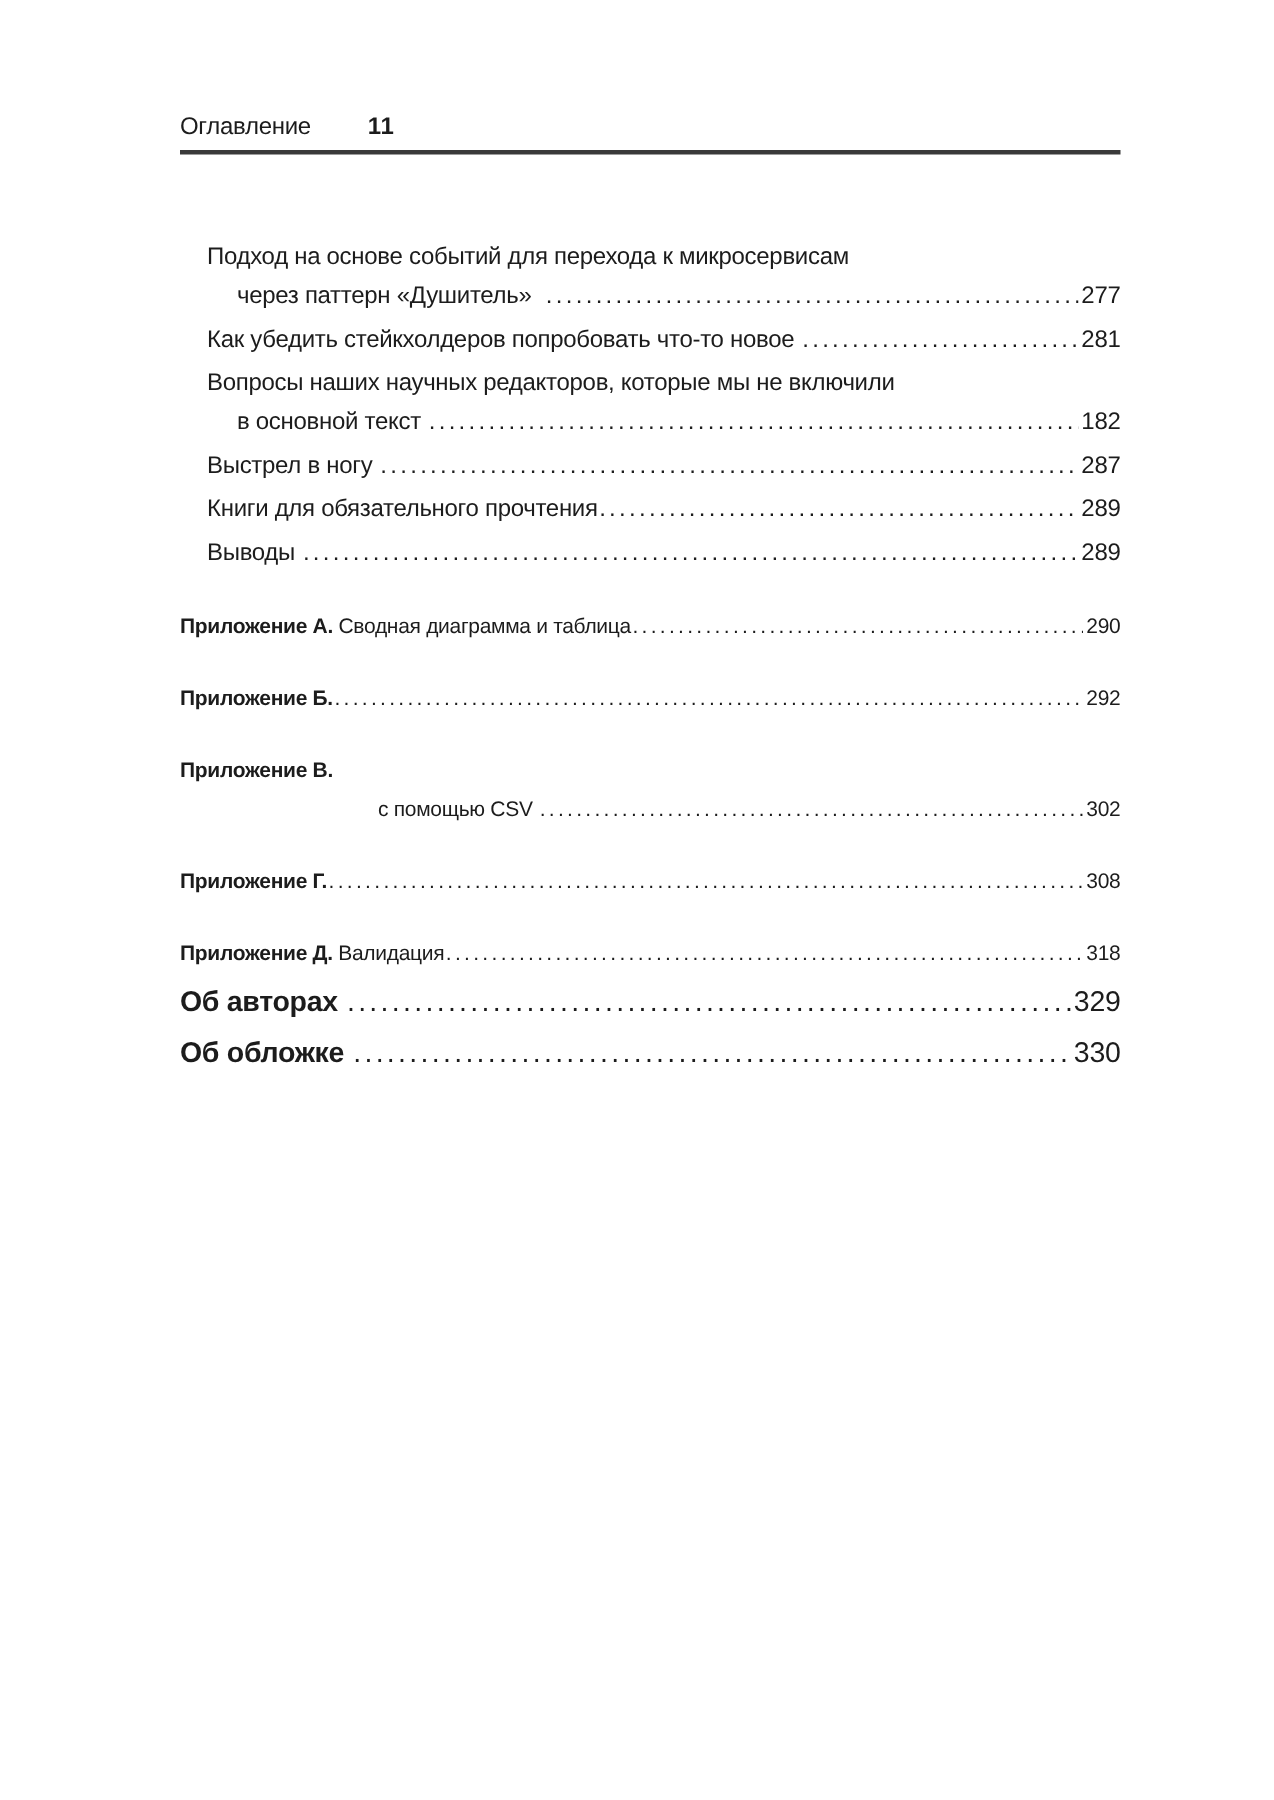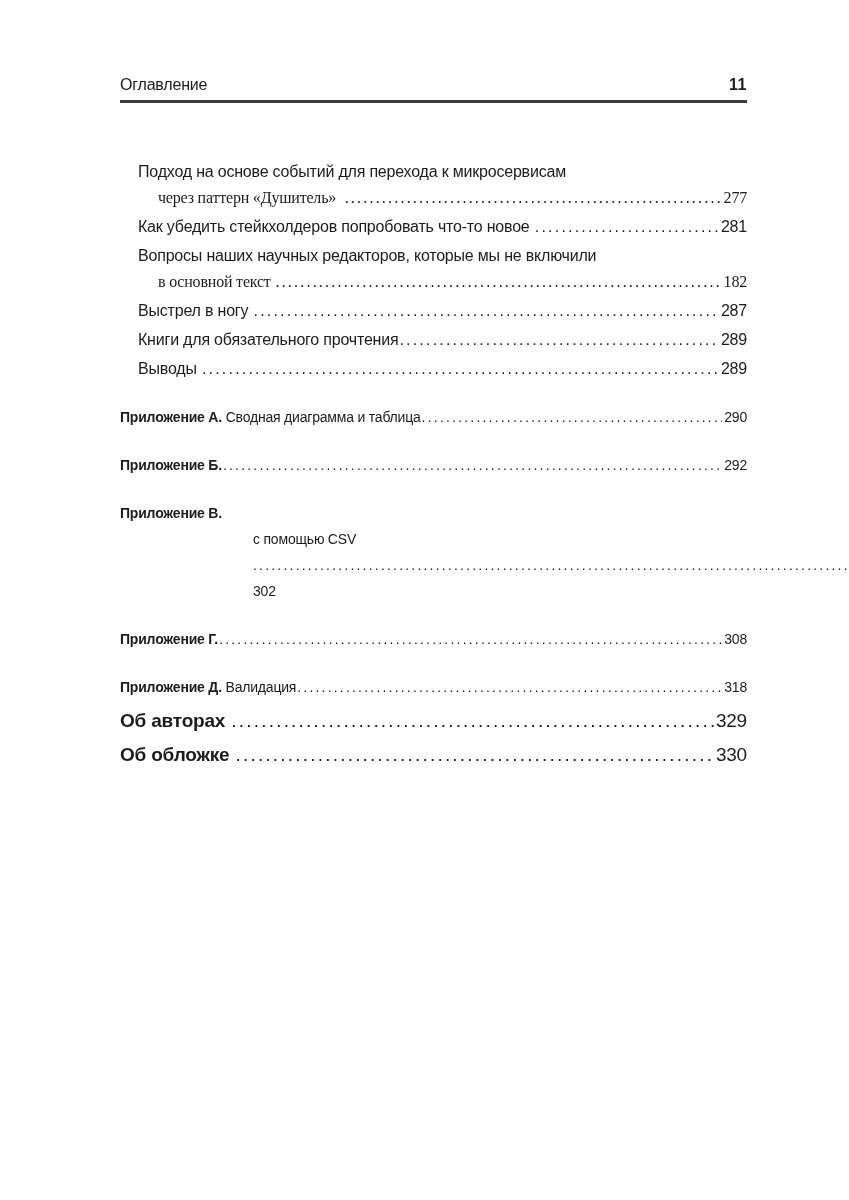--- a/index.html
+++ b/index.html
@@ -17,21 +17,21 @@
   }
   .content {
     position: absolute;
     left: 120px;
     top: 0;
     width: 627px;
   }
   
   .header-row {
     display: flex;
-    justify-content: space-between;
+    justify-content: flex-start;
     align-items: baseline;
     gap: 38px;
     padding-top: 76px;
   }
   .running-title { font-size: 16px; letter-spacing: -0.2px; }
   .folio { font-size: 16px; font-weight: bold; letter-spacing: 0.5px; }
   .head-rule {
     margin-top: 6px;
     border-bottom: 3px solid #3a3a3a;
   }
@@ -47,29 +47,29 @@
     margin: 0 2px 0 1px;
     min-width: 10px;
   }
   .sub {
     font-size: 16px;
     line-height: 26px;
     padding-left: 18px;
     margin-bottom: 3px;
     letter-spacing: -0.2px;
   }
-  .sub .runover { padding-left: 20px; font-family: Liberation Serif, serif; }
+  .sub .runover { padding-left: 20px; }
   .app {
     font-size: 14px;
     line-height: 26px;
     margin-top: 22px;
     letter-spacing: -0.2px;
   }
   .app .label { font-weight: bold; }
-  .app .app-runover { padding-left: 132px; flex-direction: column; }
+  .app .app-runover { padding-left: 132px; }
   .back {
     font-size: 19px;
     line-height: 26px;
     margin-top: 8px;
     letter-spacing: -0.2px;
   }
   .back .label { font-weight: bold; }
 </style>
 </head>
 <body>

